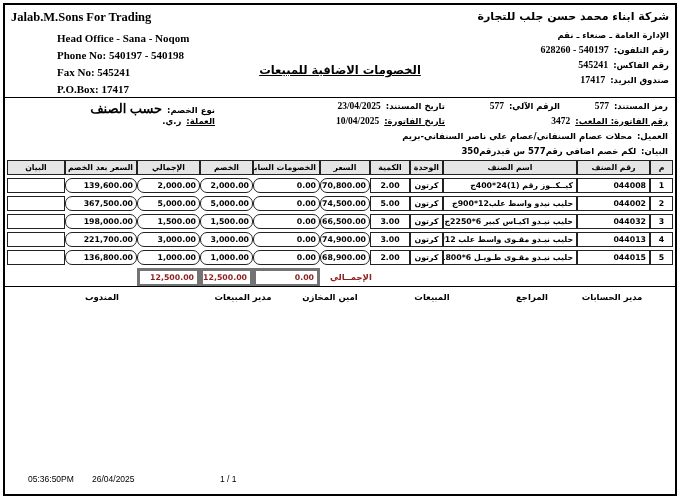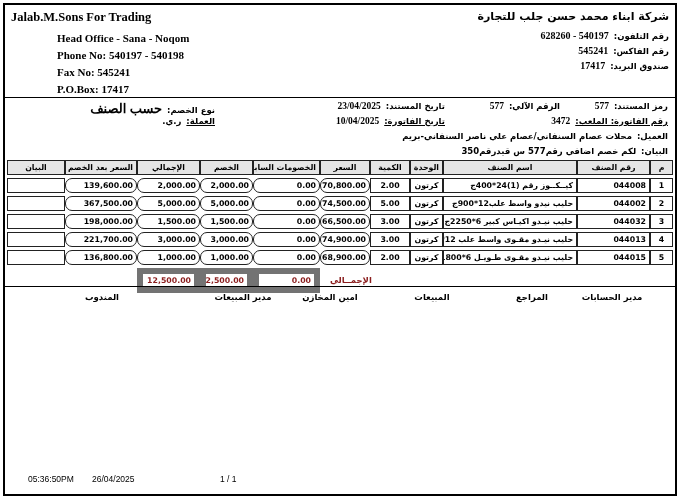--- a/index.html
+++ b/index.html
@@ -47,21 +47,21 @@
   .tbl th { background:#e5e5e5; text-align:center; font-weight:bold; }
   .tbl td { background:#fff; }
   .tbl td.c0 { text-align:center; }
   .tbl td.c1 { text-align:right; }
   .tbl td.c2 { text-align:right; }
   .tbl td.c3, .tbl td.c4 { text-align:center; }
   .tbl td.c5, .tbl td.c6, .tbl td.c7, .tbl td.c8, .tbl td.c9 { text-align:right;border-radius:7px; }
   .tbl td.c10 { }
   tr.total td { color:#8B1E1E; }
   tr.total td.t-lab { border:none; background:transparent; text-align:left; font-size:8.5px; padding-left:10px; }
-  tr.total td.t-num { border:6px solid #737373; text-align:right; }
+  tr.total td.t-num { border:3px solid #737373; text-align:right; }
   tr.total td.t-empty { border:none; background:transparent; }
   
   .sigs { position:absolute; top:287px; left:0; width:100%; height:14px; font-size:8.5px; font-weight:bold; direction:rtl; }
   .sig { position:absolute; top:0; transform:translateX(50%); white-space:nowrap; }
   .sig0 { right:63px; } .sig1 { right:143px; } .sig2 { right:243px; }
   .sig3 { right:345px; } .sig4 { right:432px; } .sig5 { right:573px; }
   
   .footer { position:absolute; top:469px; left:0; width:100%; font-family:"Liberation Sans", sans-serif; font-size:8.5px; }
   .ft-time { position:absolute; left:23px; }
   .ft-date { position:absolute; left:87px; }
@@ -75,25 +75,27 @@
   <div class="hdr-en">
     <div class="l1">Jalab.M.Sons For Trading</div>
     <div class="ln">Head Office - Sana - Noqom</div>
     <div class="ln">Phone No:  540197 - 540198</div>
     <div class="ln">Fax No:  545241</div>
     <div class="ln">P.O.Box:  17417</div>
   </div>
 
   <div class="hdr-ar">
     <div class="l1">شركة ابناء محمد حسن جلب للتجارة</div>
+    <div class="ln">الإدارة العامة ـ صنعاء ـ نقم</div>
     <div class="ln"><span>رقم التلفون:</span><span class="num">540197 - 628260</span></div>
     <div class="ln"><span>رقم الفاكس:</span><span class="num">545241</span></div>
     <div class="ln"><span>صندوق البريد:</span><span class="num">17417</span></div>
   </div>
 
+  <div class="title">الخصومات الاضافية للمبيعات</div>
 
   <div class="rule1"></div>
 
   <div class="field f-r1 p-right"><span>رمز المستند:</span><span class="val">577</span></div>
   <div class="field f-r1 p-auto"><span>الرقم الآلي:</span><span class="val">577</span></div>
   <div class="field f-r1 p-date"><span>تاريخ المستند:</span><span class="val">23/04/2025</span></div>
   <div class="field f-r1 p-far"><span>نوع الخصم:</span><span class="val" style="font-family:Liberation Serif, serif;font-size:13px;">حسب الصنف</span></div>
 
   <div class="field f-r2 p-right"><span>رقم الفاتورة: الملعب:</span><span class="val">3472</span></div>
   <div class="field f-r2 p-date"><span>تاريخ الفاتورة:</span><span class="val">10/04/2025</span></div>

